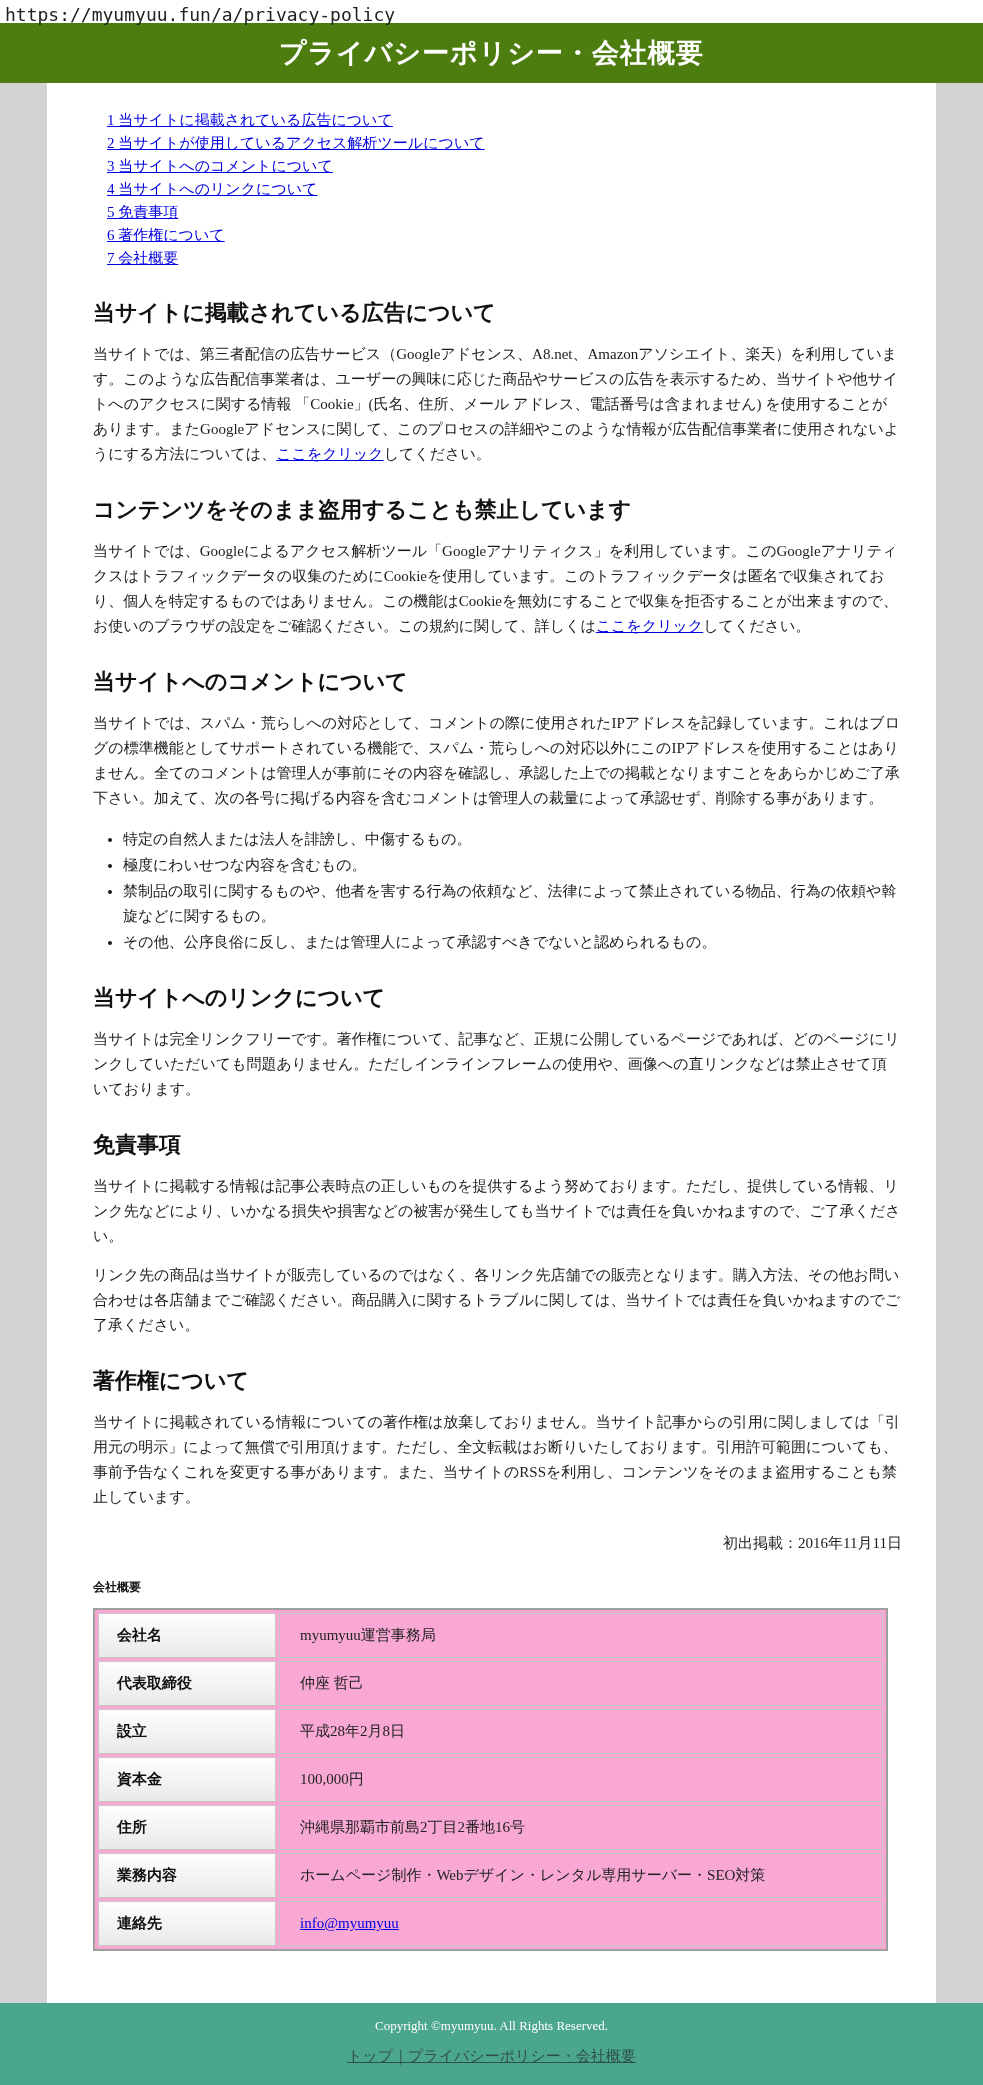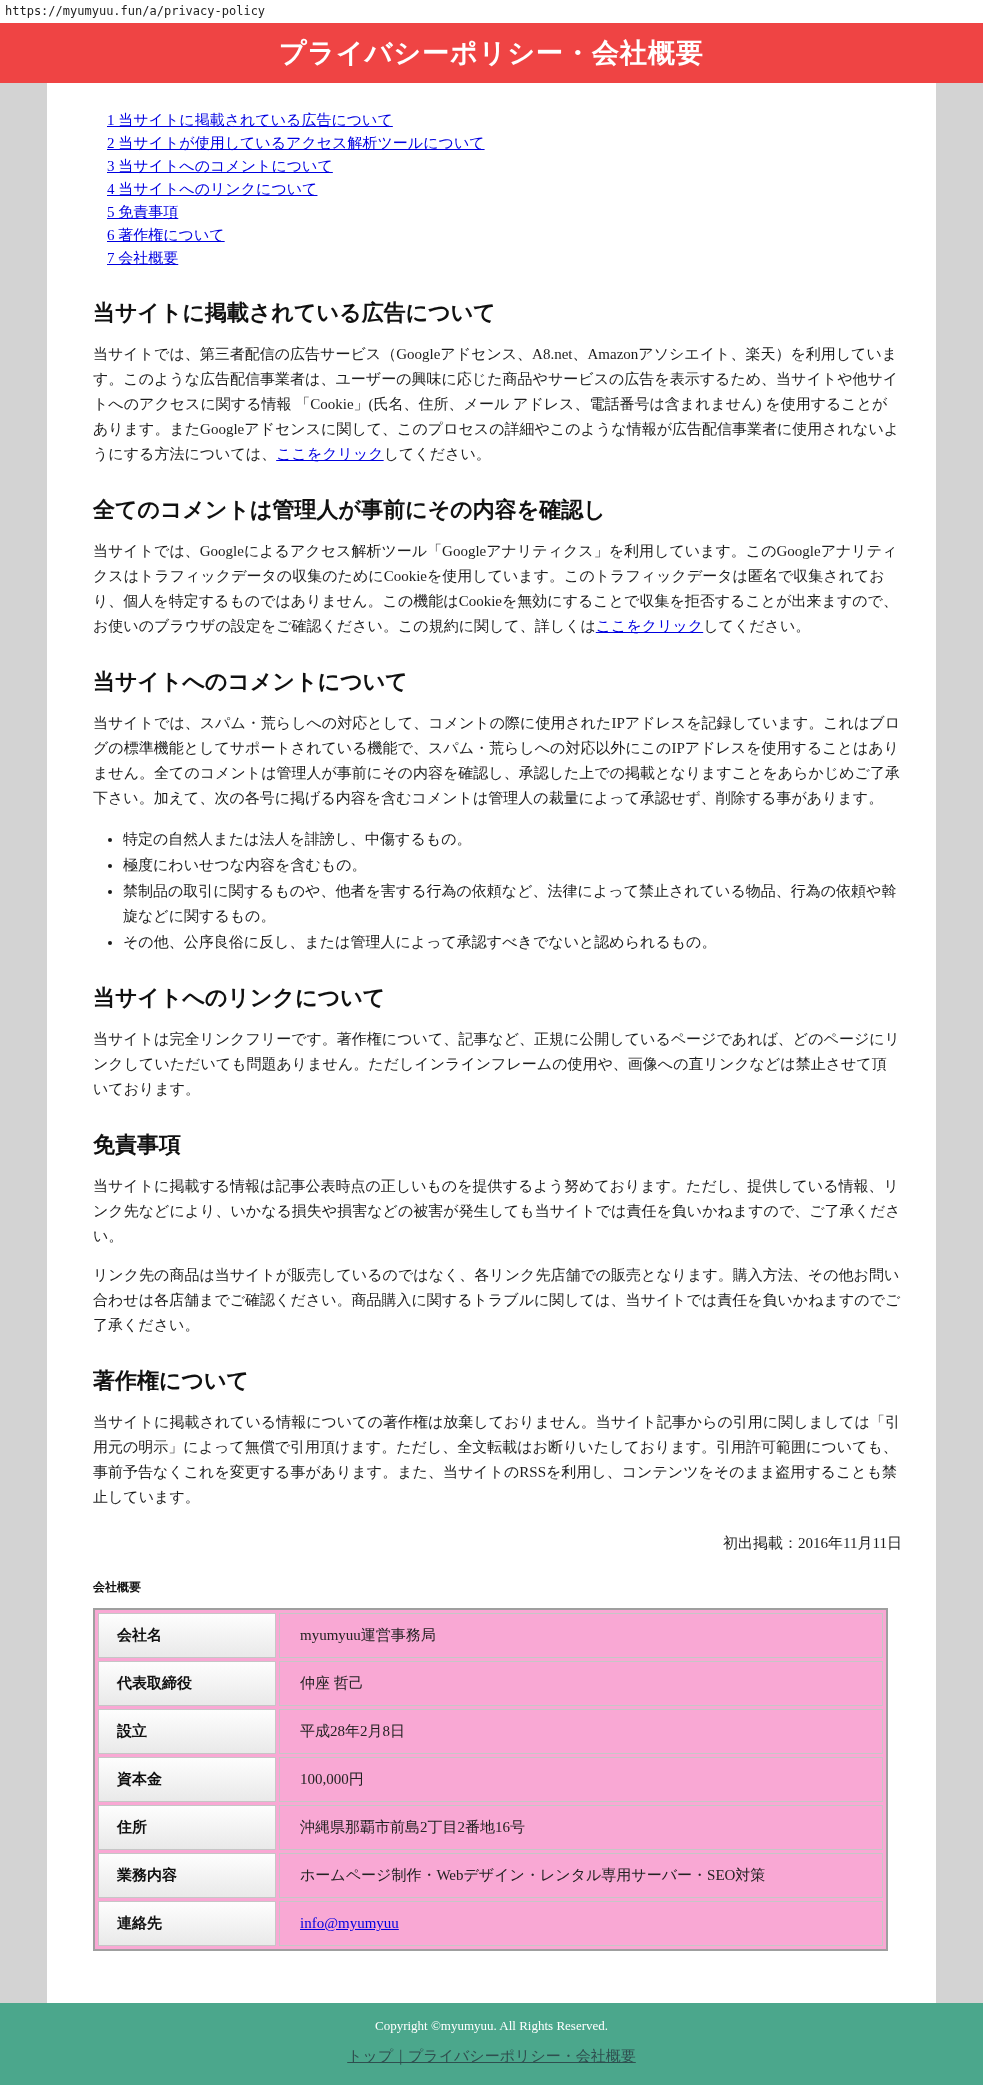--- a/index.html
+++ b/index.html
@@ -7,28 +7,28 @@
     width:983px;
     background:#d3d3d3;
     font-family:"Liberation Serif","DejaVu Serif",serif;
     color:#1c1c1c;
   }
   
   .url-bar{
     background:#ffffff;
     height:23px;
     font-family:"DejaVu Sans Mono",monospace;
-    font-size:12px;
+    font-size:18px;
     color:#222;
     padding:4px 0 0 5px;
     box-sizing:border-box;
   }
   
   .site-header{
-    background:#ef4444;
+    background:#4d7c0f;
     height:60px;
     display:flex;
     align-items:center;
     justify-content:center;
   }
   .site-header h1{
     margin:0;
     font-family:"Liberation Sans","DejaVu Sans",sans-serif;
     font-size:27px;
     font-weight:bold;
@@ -154,21 +154,21 @@
     <a href="#">6 著作権について</a>
     <a href="#">7 会社概要</a>
   </nav>
 
   <section>
     <h2>当サイトに掲載されている広告について</h2>
     <p><span>当サイトでは、第三者配信の広告サービス（Googleアドセンス、A8.net、Amazonアソシエイト、楽天）を利用しています。このような広告配信事業者は、ユーザーの興味に応じた商品やサービスの広告を表示するため、当サイトや他サイトへのアクセスに関する情報 「Cookie」(氏名、住所、メール アドレス、電話番号は含まれません) を使用することがあります。またGoogleアドセンスに関して、このプロセスの詳細やこのような情報が広告配信事業者に使用されないようにする方法については、</span><a href="#" class="inline-link">ここをクリック</a><span>してください。</span></p>
   </section>
 
   <section>
-    <h2>全てのコメントは管理人が事前にその内容を確認し</h2>
+    <h2>コンテンツをそのまま盗用することも禁止しています</h2>
     <p><span>当サイトでは、Googleによるアクセス解析ツール「Googleアナリティクス」を利用しています。このGoogleアナリティクスはトラフィックデータの収集のためにCookieを使用しています。このトラフィックデータは匿名で収集されており、個人を特定するものではありません。この機能はCookieを無効にすることで収集を拒否することが出来ますので、お使いのブラウザの設定をご確認ください。この規約に関して、詳しくは</span><a href="#" class="inline-link">ここをクリック</a><span>してください。</span></p>
   </section>
 
   <section>
     <h2>当サイトへのコメントについて</h2>
     <p>当サイトでは、スパム・荒らしへの対応として、コメントの際に使用されたIPアドレスを記録しています。これはブログの標準機能としてサポートされている機能で、スパム・荒らしへの対応以外にこのIPアドレスを使用することはありません。全てのコメントは管理人が事前にその内容を確認し、承認した上での掲載となりますことをあらかじめご了承下さい。加えて、次の各号に掲げる内容を含むコメントは管理人の裁量によって承認せず、削除する事があります。</p>
     <ul class="rules">
       <li>特定の自然人または法人を誹謗し、中傷するもの。</li>
       <li>極度にわいせつな内容を含むもの。</li>
       <li>禁制品の取引に関するものや、他者を害する行為の依頼など、法律によって禁止されている物品、行為の依頼や斡旋などに関するもの。</li>

